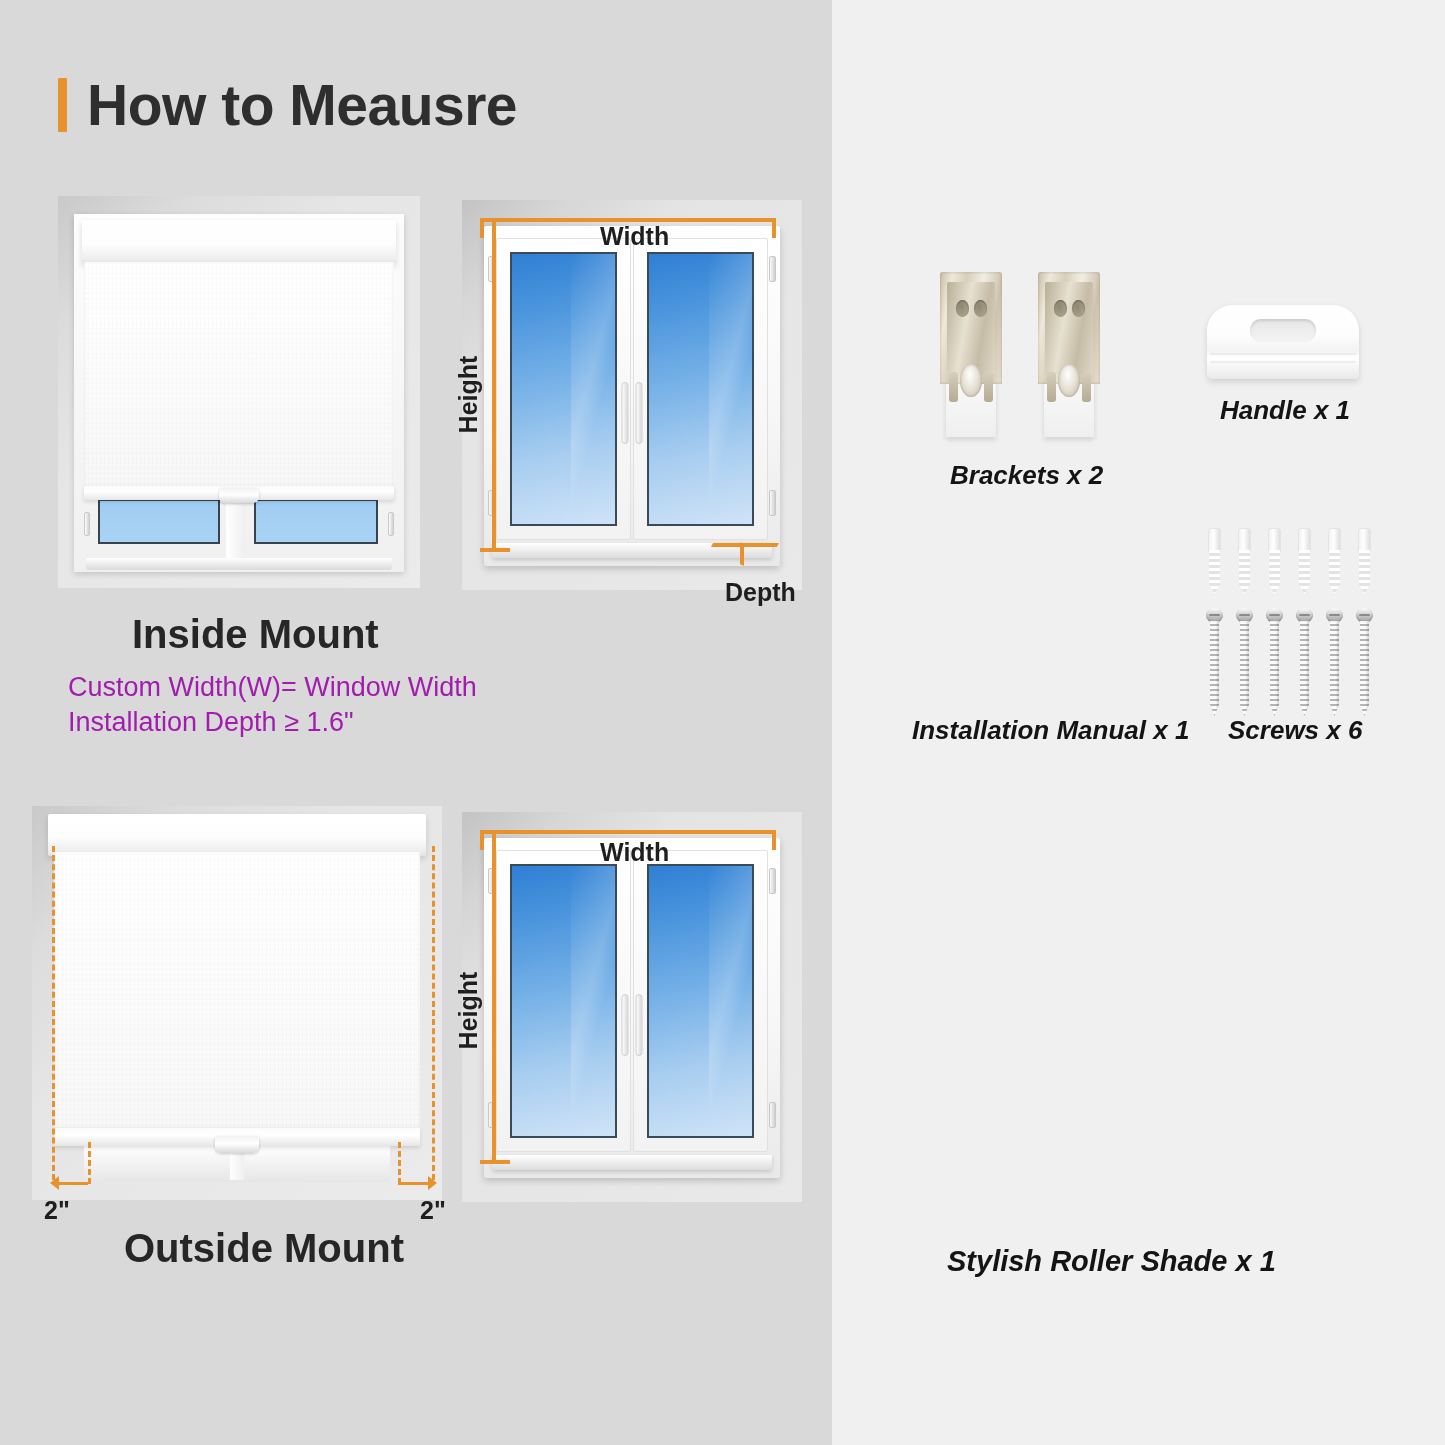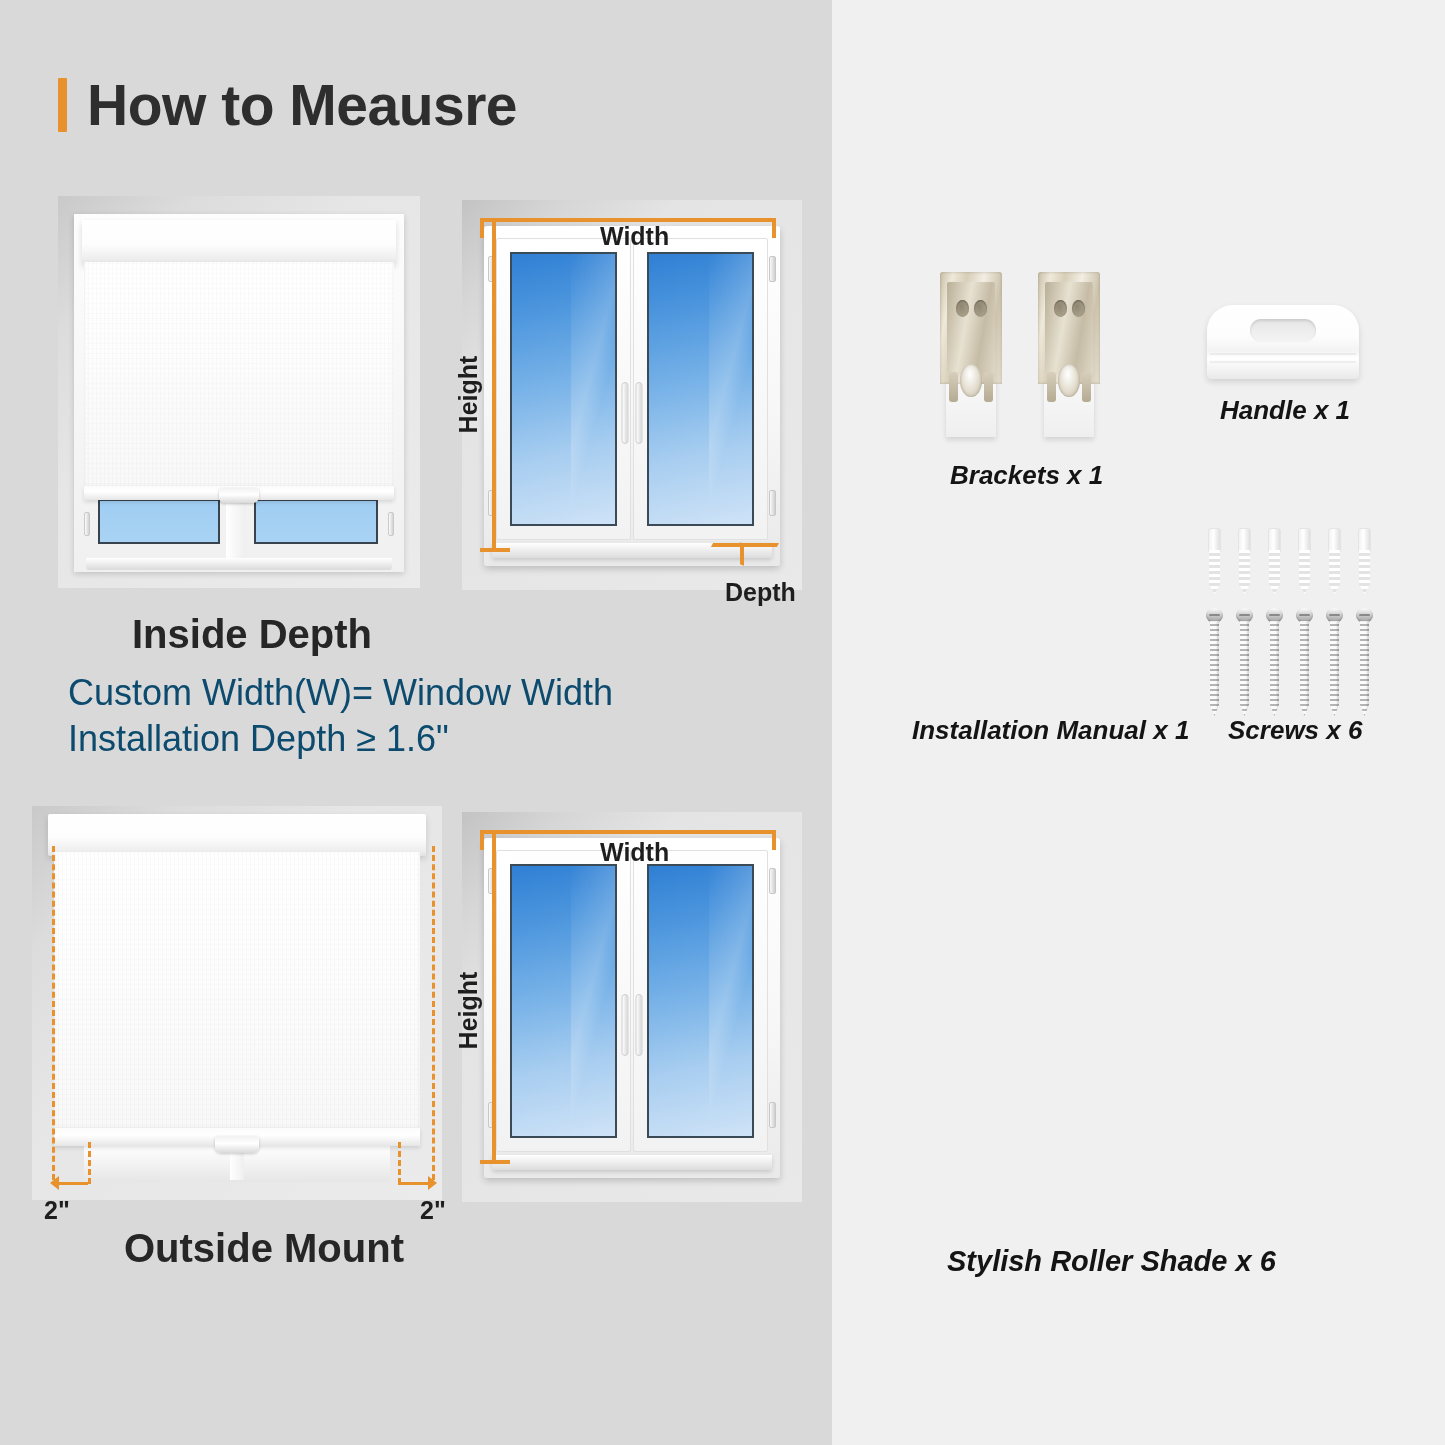--- a/index.html
+++ b/index.html
@@ -136,21 +136,21 @@
   .arrow-row { position:absolute; height:0; border-top:3px solid #e8922e; }
   .arrow-head {
     position:absolute; width:0; height:0;
     border-top:7px solid transparent; border-bottom:7px solid transparent;
   }
 
   
   .mount-title {
     position:absolute; font-size:40px; font-weight:bold; color:#262626; white-space:nowrap;
   }
-  .para { position:absolute; font-size:36px; color:#0c4a6e; line-height:1.28; }
+  .para { position:absolute; font-size:27px; color:#a21caf; line-height:1.28; }
   .para div { white-space:nowrap; }
 
   
   .item-label {
     position:absolute; font-size:26px; font-weight:bold; font-style:italic;
     color:#141414; white-space:nowrap;
   }
 
   
   .bracket { position:absolute; width:62px; height:165px; }
@@ -317,21 +317,21 @@
       <div class="mk mk-v" style="left:310px; top:18px; height:20px;"></div>
       <div class="mk mk-v" style="left:30px; top:22px; height:330px;"></div>
       <div class="mk mk-h" style="left:18px; top:348px; width:30px;"></div>
       <div class="mk mk-h" style="left:250px; top:343px; width:66px; transform:skewX(-28deg);"></div>
       <div class="mk mk-v" style="left:278px; top:343px; height:22px; transform:skewY(22deg);"></div>
     </div>
     <div class="mk-lbl" style="left:600px; top:222px;">Width</div>
     <div class="mk-lbl vert" style="left:430px; top:380px; transform:rotate(-90deg);">Height</div>
     <div class="mk-lbl" style="left:725px; top:578px;">Depth</div>
 
-    <div class="mount-title" style="left:132px; top:612px;">Inside Depth</div>
+    <div class="mount-title" style="left:132px; top:612px;">Inside Mount</div>
     <div class="para" style="left:68px; top:670px;">
       <div>Custom Width(W)= Window Width</div>
       <div>Installation Depth ≥ 1.6"</div>
     </div>
 
     <div class="swin" style="left:32px; top:806px; width:410px; height:394px;">
       <div class="outerwall"></div>
 
       <div class="lowsill" style="left:52px; right:52px; top:340px; height:36px; background:linear-gradient(180deg,#ffffff,#e6e6e6);"></div>
       <div class="midpost" style="left:198px; width:14px; top:340px; height:34px;"></div>
@@ -405,21 +405,21 @@
     </div>
     <div class="bracket" style="left:206px; top:272px;">
       <div class="base"></div>
       <div class="metal"></div>
       <div class="hole" style="left:16px; top:28px;"></div>
       <div class="hole" style="left:34px; top:28px;"></div>
       <div class="oval" style="top:92px;"></div>
       <div class="slot" style="left:9px; top:100px;"></div>
       <div class="slot" style="right:9px; top:100px;"></div>
     </div>
-    <div class="item-label" style="left:118px; top:460px;">Brackets x 1</div>
+    <div class="item-label" style="left:118px; top:460px;">Brackets x 2</div>
 
     <div class="handle-part" style="left:375px; top:305px;">
       <div class="body">
         <div class="slot"></div>
         <div class="ridge" style="top:48px;"></div>
         <div class="ridge" style="top:56px;"></div>
       </div>
     </div>
     <div class="item-label" style="left:388px; top:395px;">Handle x 1</div>
 
@@ -471,15 +471,15 @@
           <div class="head"></div>
           <div class="body"></div>
         </div>
       <div class="screw" style="left:524px; top:608px;">
           <div class="head"></div>
           <div class="body"></div>
         </div>
     </div>
     <div class="item-label" style="left:396px; top:715px;">Screws  x 6</div>
 
-    <div class="item-label" style="left:115px; top:1245px; font-size:29px;">Stylish Roller Shade x 6</div>
+    <div class="item-label" style="left:115px; top:1245px; font-size:29px;">Stylish Roller Shade x 1</div>
   </div>
 </div>
 
 </body></html>

